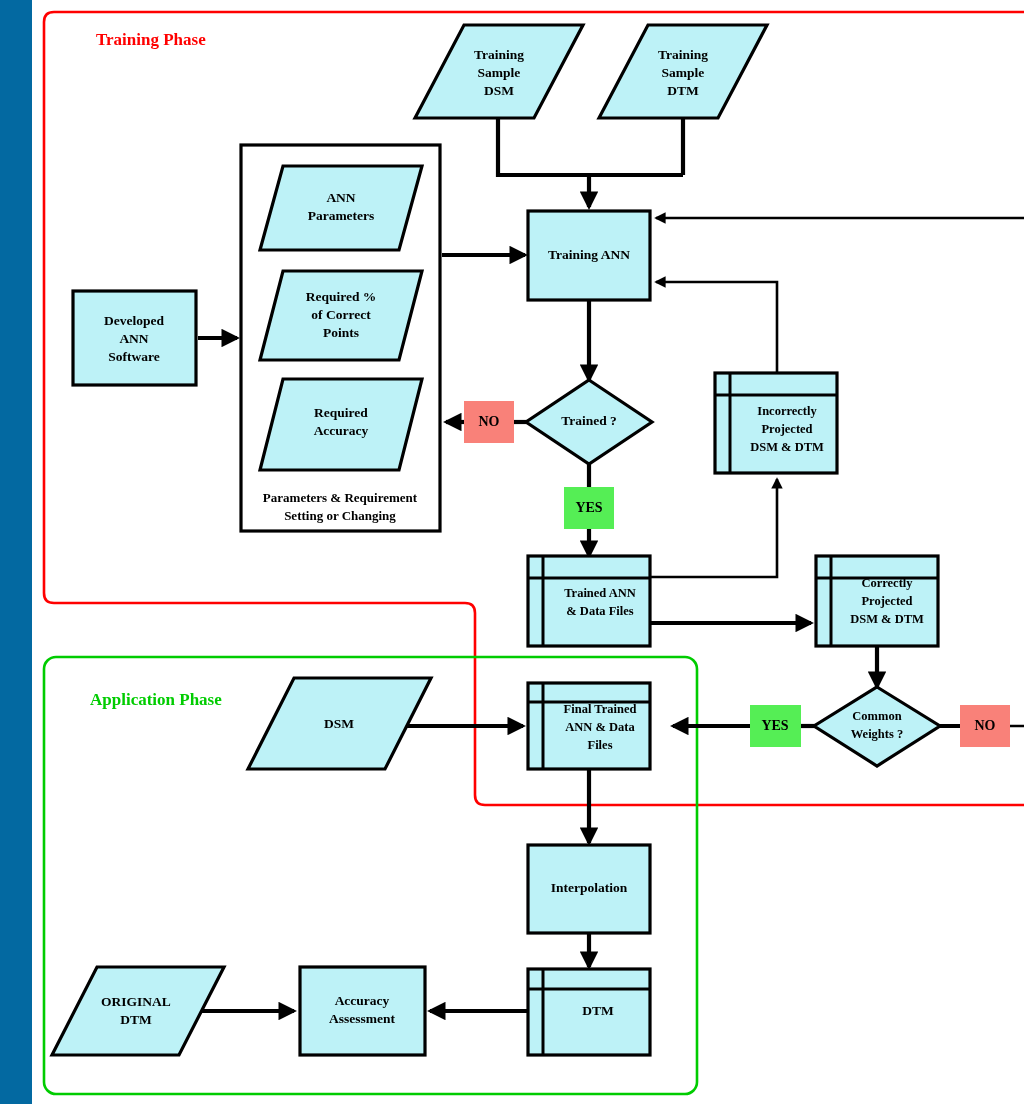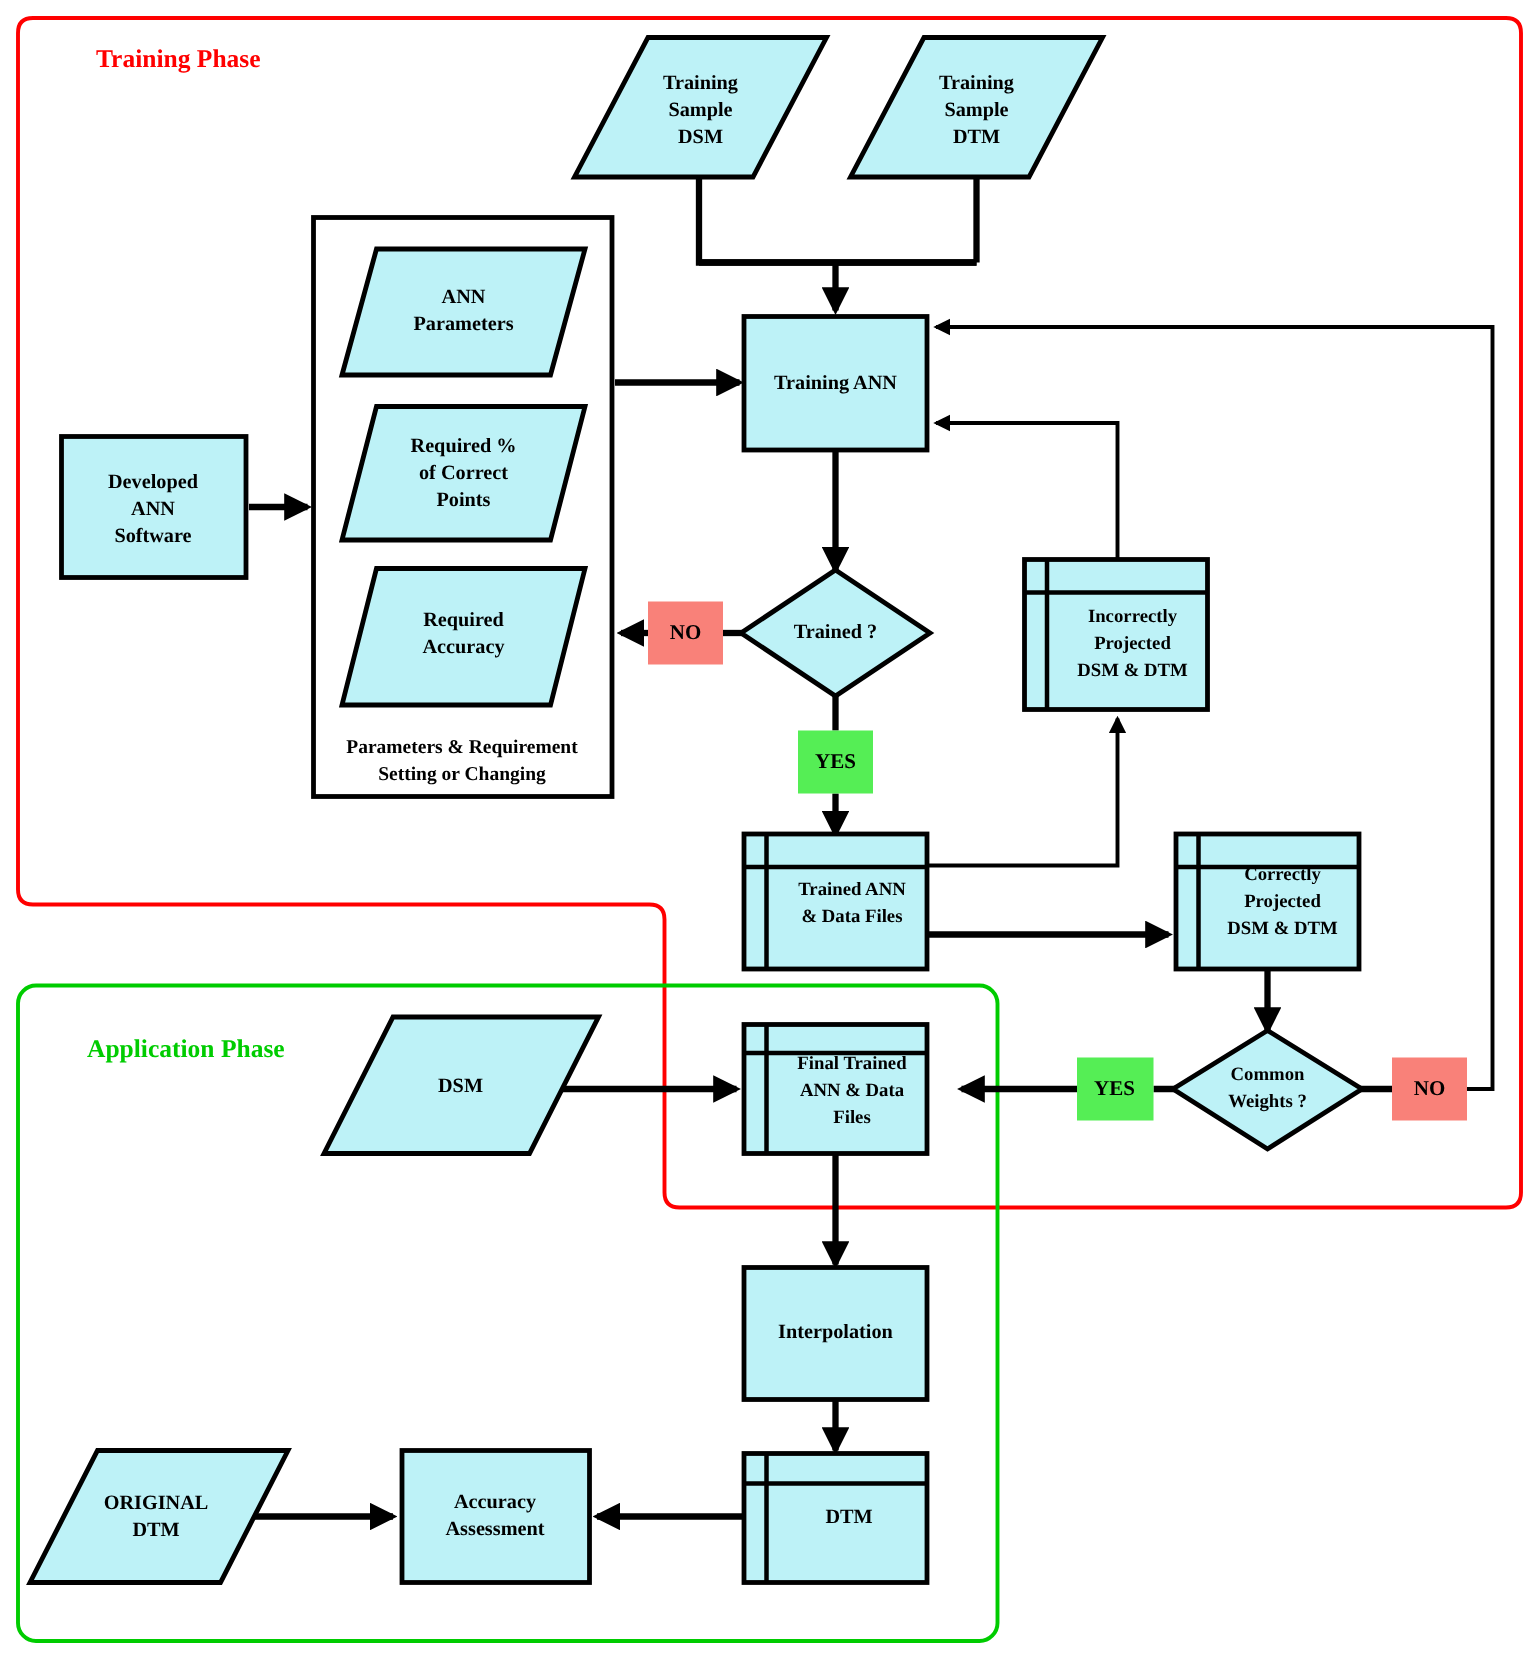--- a/index.html
+++ b/index.html
@@ -6,20 +6,21 @@
     margin: 0;
     padding: 0;
     background: #ffffff;
   }
   #canvas-wrap {
     position: relative;
     width: 856px;
     height: 1104px;
     background: #0369a1;
     font-family: "Liberation Serif", "DejaVu Serif", serif;
+    padding-left: 32px;
   }
   svg#flow {
     display: block;
     width: 1024px;
     height: 1104px;
   }
   .node-fill   { fill: #bdf2f7; stroke: #000000; stroke-width: 3.2; }
   .group-box   { fill: none; stroke: #000000; stroke-width: 3.2; }
   .phase-red   { fill: none; stroke: #ff0000; stroke-width: 2.6; }
   .phase-green { fill: none; stroke: #00cc00; stroke-width: 2.6; }

